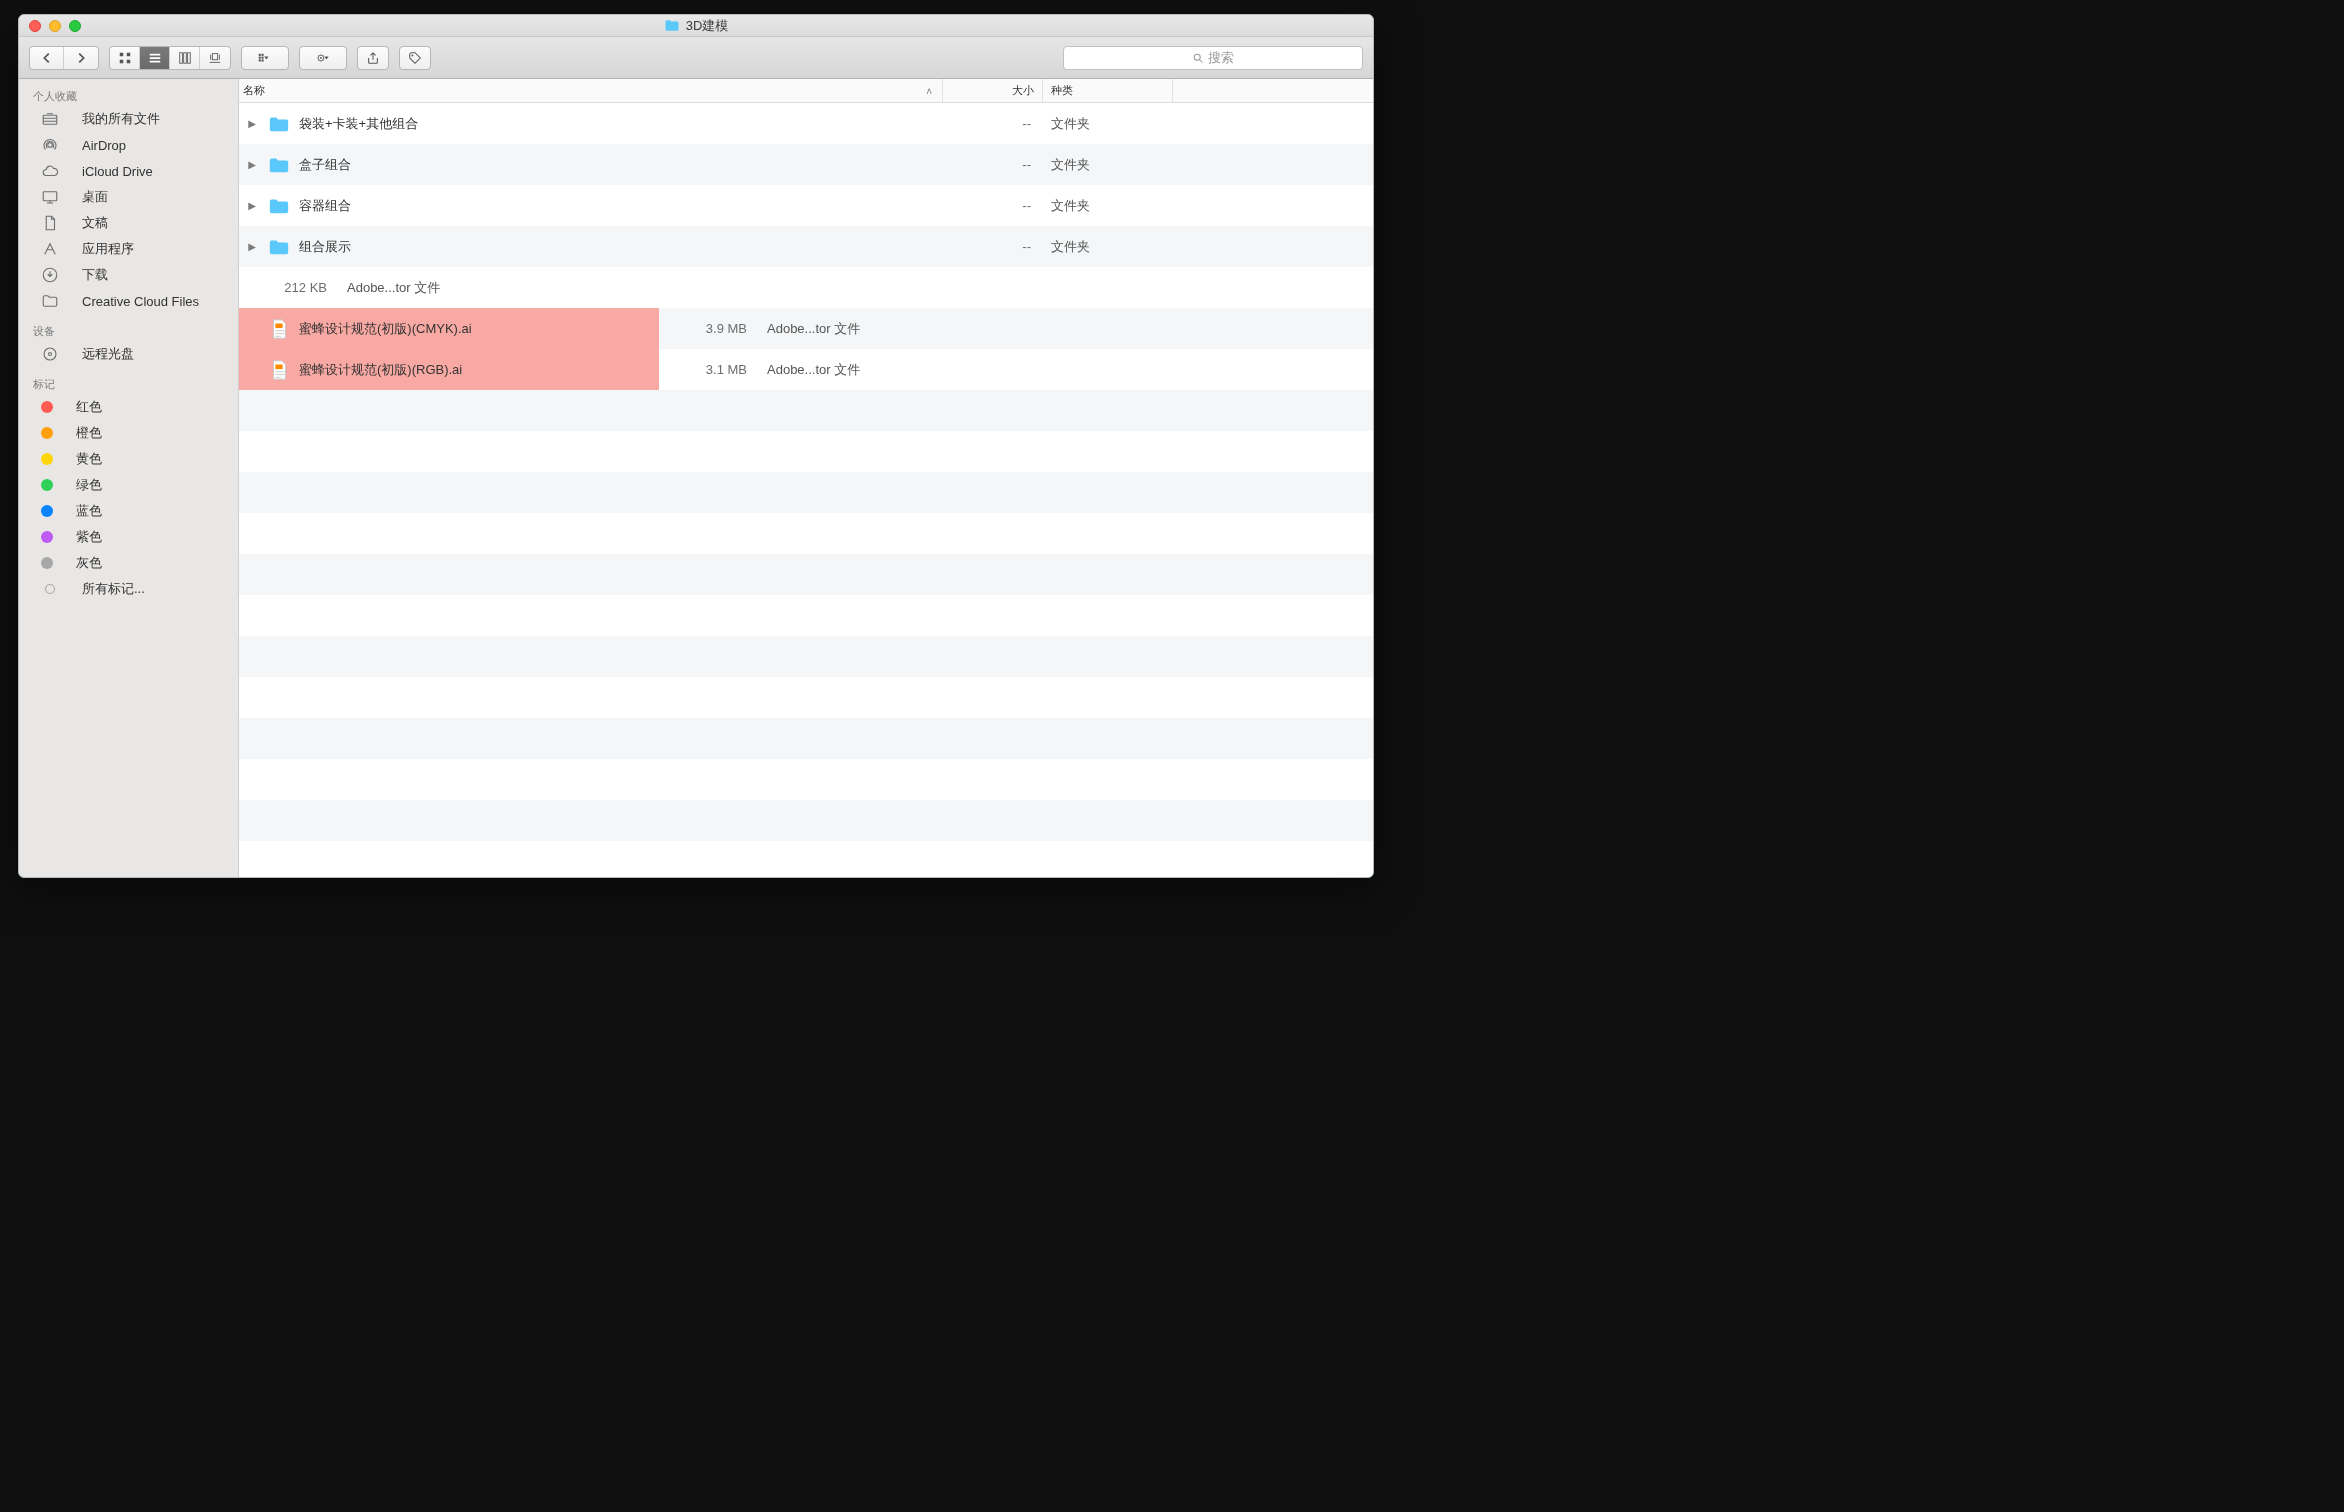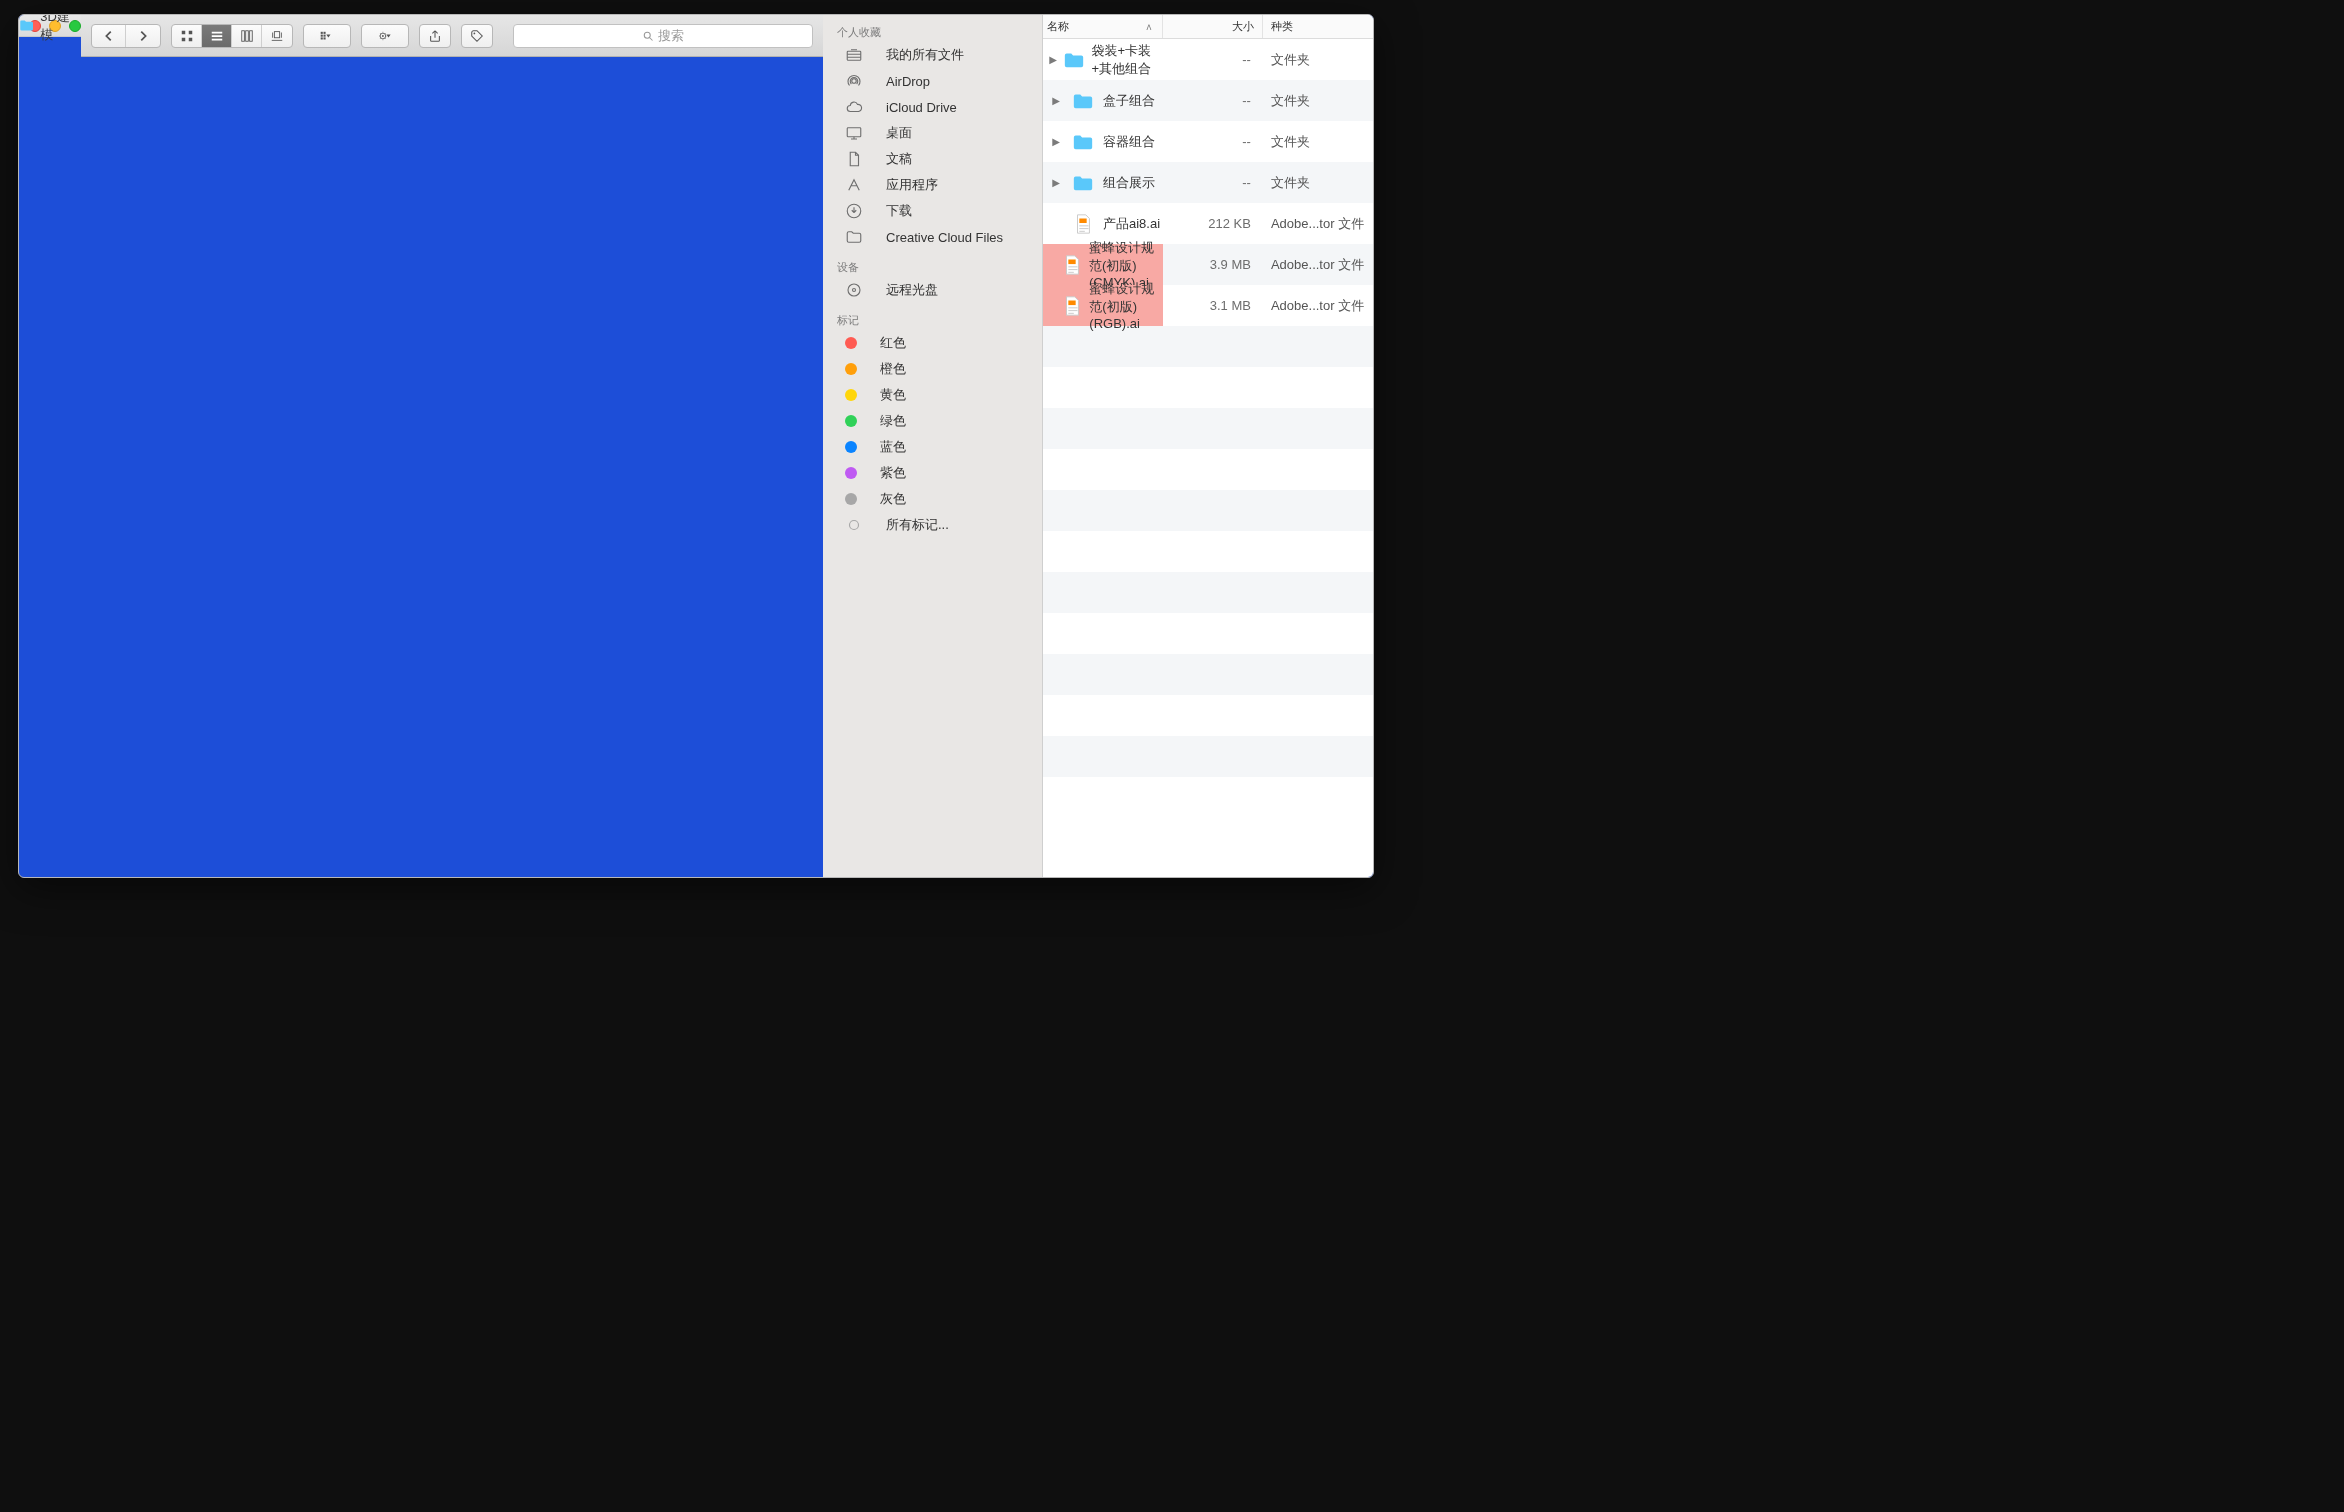--- a/index.html
+++ b/index.html
@@ -23,26 +23,26 @@
     align-items: flex-start;
     justify-content: flex-start;
     position: relative;
   }
   .finder-window {
     position: absolute;
     left: 18px;
     top: 14px;
     width: 1356px;
     height: 864px;
-    background: #1d4ed8;
+    background: #7dd3fc;
     border-radius: 6px;
     overflow: hidden;
     box-shadow: 0 10px 40px rgba(0,0,0,0.5);
     display: flex;
-    flex-direction: row;
+    flex-direction: column;
     border: 1px solid #b8b8b8;
   }
   
   .titlebar {
     height: 22px;
     background: linear-gradient(#e8e8e8,#dcdcdc);
     display: flex;
     align-items: center;
     position: relative;
     border-bottom: 1px solid #c9c9c9;
@@ -483,31 +483,20 @@
                     <path fill="#5ac8fa" d="M2 5a2 2 0 0 1 2-2h5l2 2h9a2 2 0 0 1 2 2v9a2 2 0 0 1-2 2H4a2 2 0 0 1-2-2V5z"></path>
                   </svg>
                 </span>
                 <span>组合展示</span>
               </div>
               <div class="cell-size">--</div>
               <div class="cell-kind">文件夹</div>
               <div class="cell-pad"></div>
             </div>
             <div class="row">
-              <div class="cell-name">
-                <span class="disclose"></span>
-                <span class="ficon">
-                  <svg viewBox="0 0 24 24">
-                    <path fill="#fff" stroke="#c7c7c7" d="M6 2h9l4 4v16H6z"></path>
-                    <path fill="#ff8a00" d="M8 6h8v5H8z"></path>
-                    <path stroke="#c7c7c7" d="M8 14h10M8 17h10M8 20h6"></path>
-                  </svg>
-                </span>
-                <span>产品ai8.ai</span>
-              </div>
               <div class="cell-size">212 KB</div>
               <div class="cell-kind">Adobe...tor 文件</div>
               <div class="cell-pad"></div>
             </div>
             <div class="row" style="background: rgb(244, 246, 248);">
               <div class="cell-name" style="background: rgb(248, 169, 164); align-self: stretch; height: 100%; margin-right: 0px; max-width: 420px;">
                 <span class="disclose"></span>
                 <span class="ficon">
                   <svg viewBox="0 0 24 24">
                     <path fill="#fff" stroke="#c7c7c7" d="M6 2h9l4 4v16H6z"></path>

